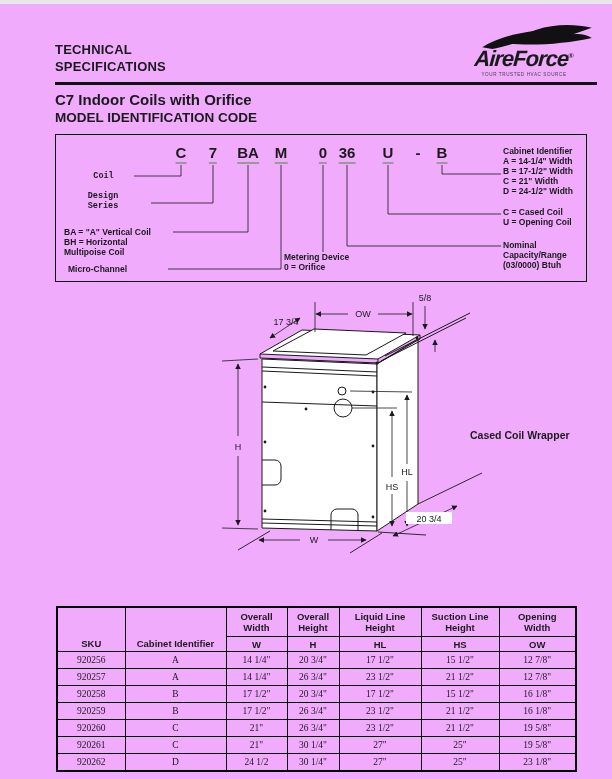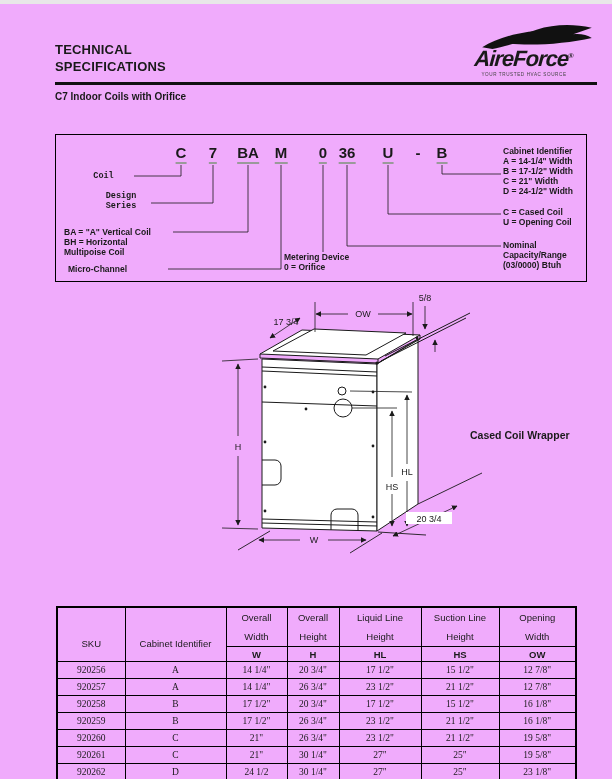--- a/index.html
+++ b/index.html
@@ -2,21 +2,21 @@
 <html><head>
 <meta charset="utf-8">
 <style>
   html,body{margin:0;padding:0;background:#e8e8e8;}
   .page{position:relative;width:612px;height:779px;background:#f0abfc;margin:4px auto;
         font-family:"Liberation Sans",sans-serif;color:#1a1a1a;overflow:hidden;}
   .abs{position:absolute;}
   
   .doc-title{left:55px;top:37px;font-size:13px;font-weight:bold;line-height:17px;letter-spacing:.2px;}
   .hdr-rule{left:55px;top:78px;width:542px;height:3px;background:#111;}
-  .subtitle{left:55px;top:87px;font-size:10px;font-weight:bold;}
+  .subtitle{left:55px;top:87px;font-size:15px;font-weight:bold;}
   .mic-heading{left:55px;top:106px;font-size:13.5px;font-weight:bold;}
   
   .logo{left:448px;top:18px;width:152px;height:60px;}
   .logo svg{position:absolute;left:30px;top:2px;}
   .logo-text{position:absolute;left:0;top:24px;width:152px;text-align:center;
              font-size:22px;font-weight:bold;font-style:italic;letter-spacing:-1px;transform:skewX(-4deg);}
   .logo-text sup{font-size:7px;font-style:normal;letter-spacing:0;}
   .logo-tag{position:absolute;left:0;top:50px;width:152px;text-align:center;font-size:4.6px;
             letter-spacing:.6px;color:#444;text-transform:uppercase;}
   
@@ -29,23 +29,23 @@
   .tr{text-align:center;font-family:Liberation Mono, monospace;}
   
   .drawing{left:130px;top:270px;width:482px;height:310px;}
   .drawing text{font-family:"Liberation Sans",sans-serif;font-size:9px;fill:#1a1a1a;}
   .drawing text.cap{font-size:10.5px;font-weight:bold;}
   
   .tbl-heading{left:55px;top:585px;font-size:12.5px;font-weight:bold;letter-spacing:.2px;}
   table.spec{position:absolute;left:56px;top:602px;width:519px;border-collapse:collapse;
              table-layout:fixed;font-size:9.5px;border:2px solid #000;}
   .spec th,.spec td{border:1px solid #000;text-align:center;padding:0;overflow:hidden;}
-  .spec .gh{height:28px;font-weight:normal;white-space:pre-line;line-height:19px;vertical-align:middle;}
+  .spec .gh{height:28px;font-weight:bold;white-space:pre-line;line-height:11px;vertical-align:middle;}
   .spec .ch{height:14px;font-weight:bold;}
-  .spec .mh{vertical-align:bottom;padding-bottom:12px;font-weight:normal;}
+  .spec .mh{vertical-align:bottom;padding-bottom:2px;font-weight:bold;}
   .spec td{height:16px;font-weight:normal;font-family:Liberation Serif, serif;}
 </style>
 </head>
 <body>
 
 <div class="page">
 
   <div class="abs doc-title">
     <div>TECHNICAL</div>
     <div>SPECIFICATIONS</div>
@@ -55,39 +55,40 @@
     <svg width="118" height="26" viewBox="0 0 120 28" aria-hidden="true">
       <path d="M1,25 C20,13 52,5 86,7 C60,15 28,23 12,27 Z" fill="#111"></path>
       <path d="M30,21 C55,3 86,-3 119,4 L99,11 C107,10 114,12 119,15 C92,21 55,24 30,21 Z" fill="#111"></path>
     </svg>
     <div class="logo-text"><span>AireForce</span><sup>®</sup></div>
     <div class="logo-tag">Your Trusted HVAC Source</div>
   </div>
 
   <div class="abs hdr-rule"></div>
   <div class="abs subtitle">C7 Indoor Coils with Orifice</div>
+  <div class="abs mic-heading">MODEL IDENTIFICATION CODE</div>
 
   <div class="abs mic-box">
     <svg class="lines" width="529" height="145" viewBox="0 0 529 145" aria-hidden="true">
       <path d="M78,41 H125 V30 M95,68 H157 V30 M117,97 H192 V30 M112,134 H225 V30
                M267,30 V117 M291,30 V111 H445 M332,30 V79 H445 M386,30 V39 H445" fill="none" stroke="#1a1a1a" stroke-width="0.8"></path>
     </svg>
 
     <div class="mchar" style="left:125px"><span>C</span><i class="u"></i></div>
     <div class="mchar" style="left:157px"><span>7</span><i class="u"></i></div>
     <div class="mchar" style="left:192px"><span>BA</span><i class="u"></i></div>
     <div class="mchar" style="left:225px"><span>M</span><i class="u"></i></div>
     <div class="mchar" style="left:267px"><span>0</span><i class="u"></i></div>
     <div class="mchar" style="left:291px"><span>36</span><i class="u"></i></div>
     <div class="mchar" style="left:332px"><span>U</span><i class="u"></i></div>
     <div class="mchar" style="left:362px"><span>-</span></div>
     <div class="mchar" style="left:386px"><span>B</span><i class="u"></i></div>
 
     <div class="mlabel tr" style="left:20px;top:36px;width:55px">Coil</div>
-    <div class="mlabel tr" style="left:34px;top:56px;width:62px">Design
+    <div class="mlabel tr" style="left:16px;top:56px;width:62px">Design
 Series</div>
     <div class="mlabel" style="left:8px;top:92px">BA = "A" Vertical Coil
 BH = Horizontal
 Multipoise Coil</div>
     <div class="mlabel" style="left:12px;top:129px">Micro-Channel</div>
     <div class="mlabel" style="left:228px;top:117px">Metering Device
 0 = Orifice</div>
     <div class="mlabel" style="left:447px;top:11px">Cabinet Identifier
 A = 14-1/4" Width
 B = 17-1/2" Width

